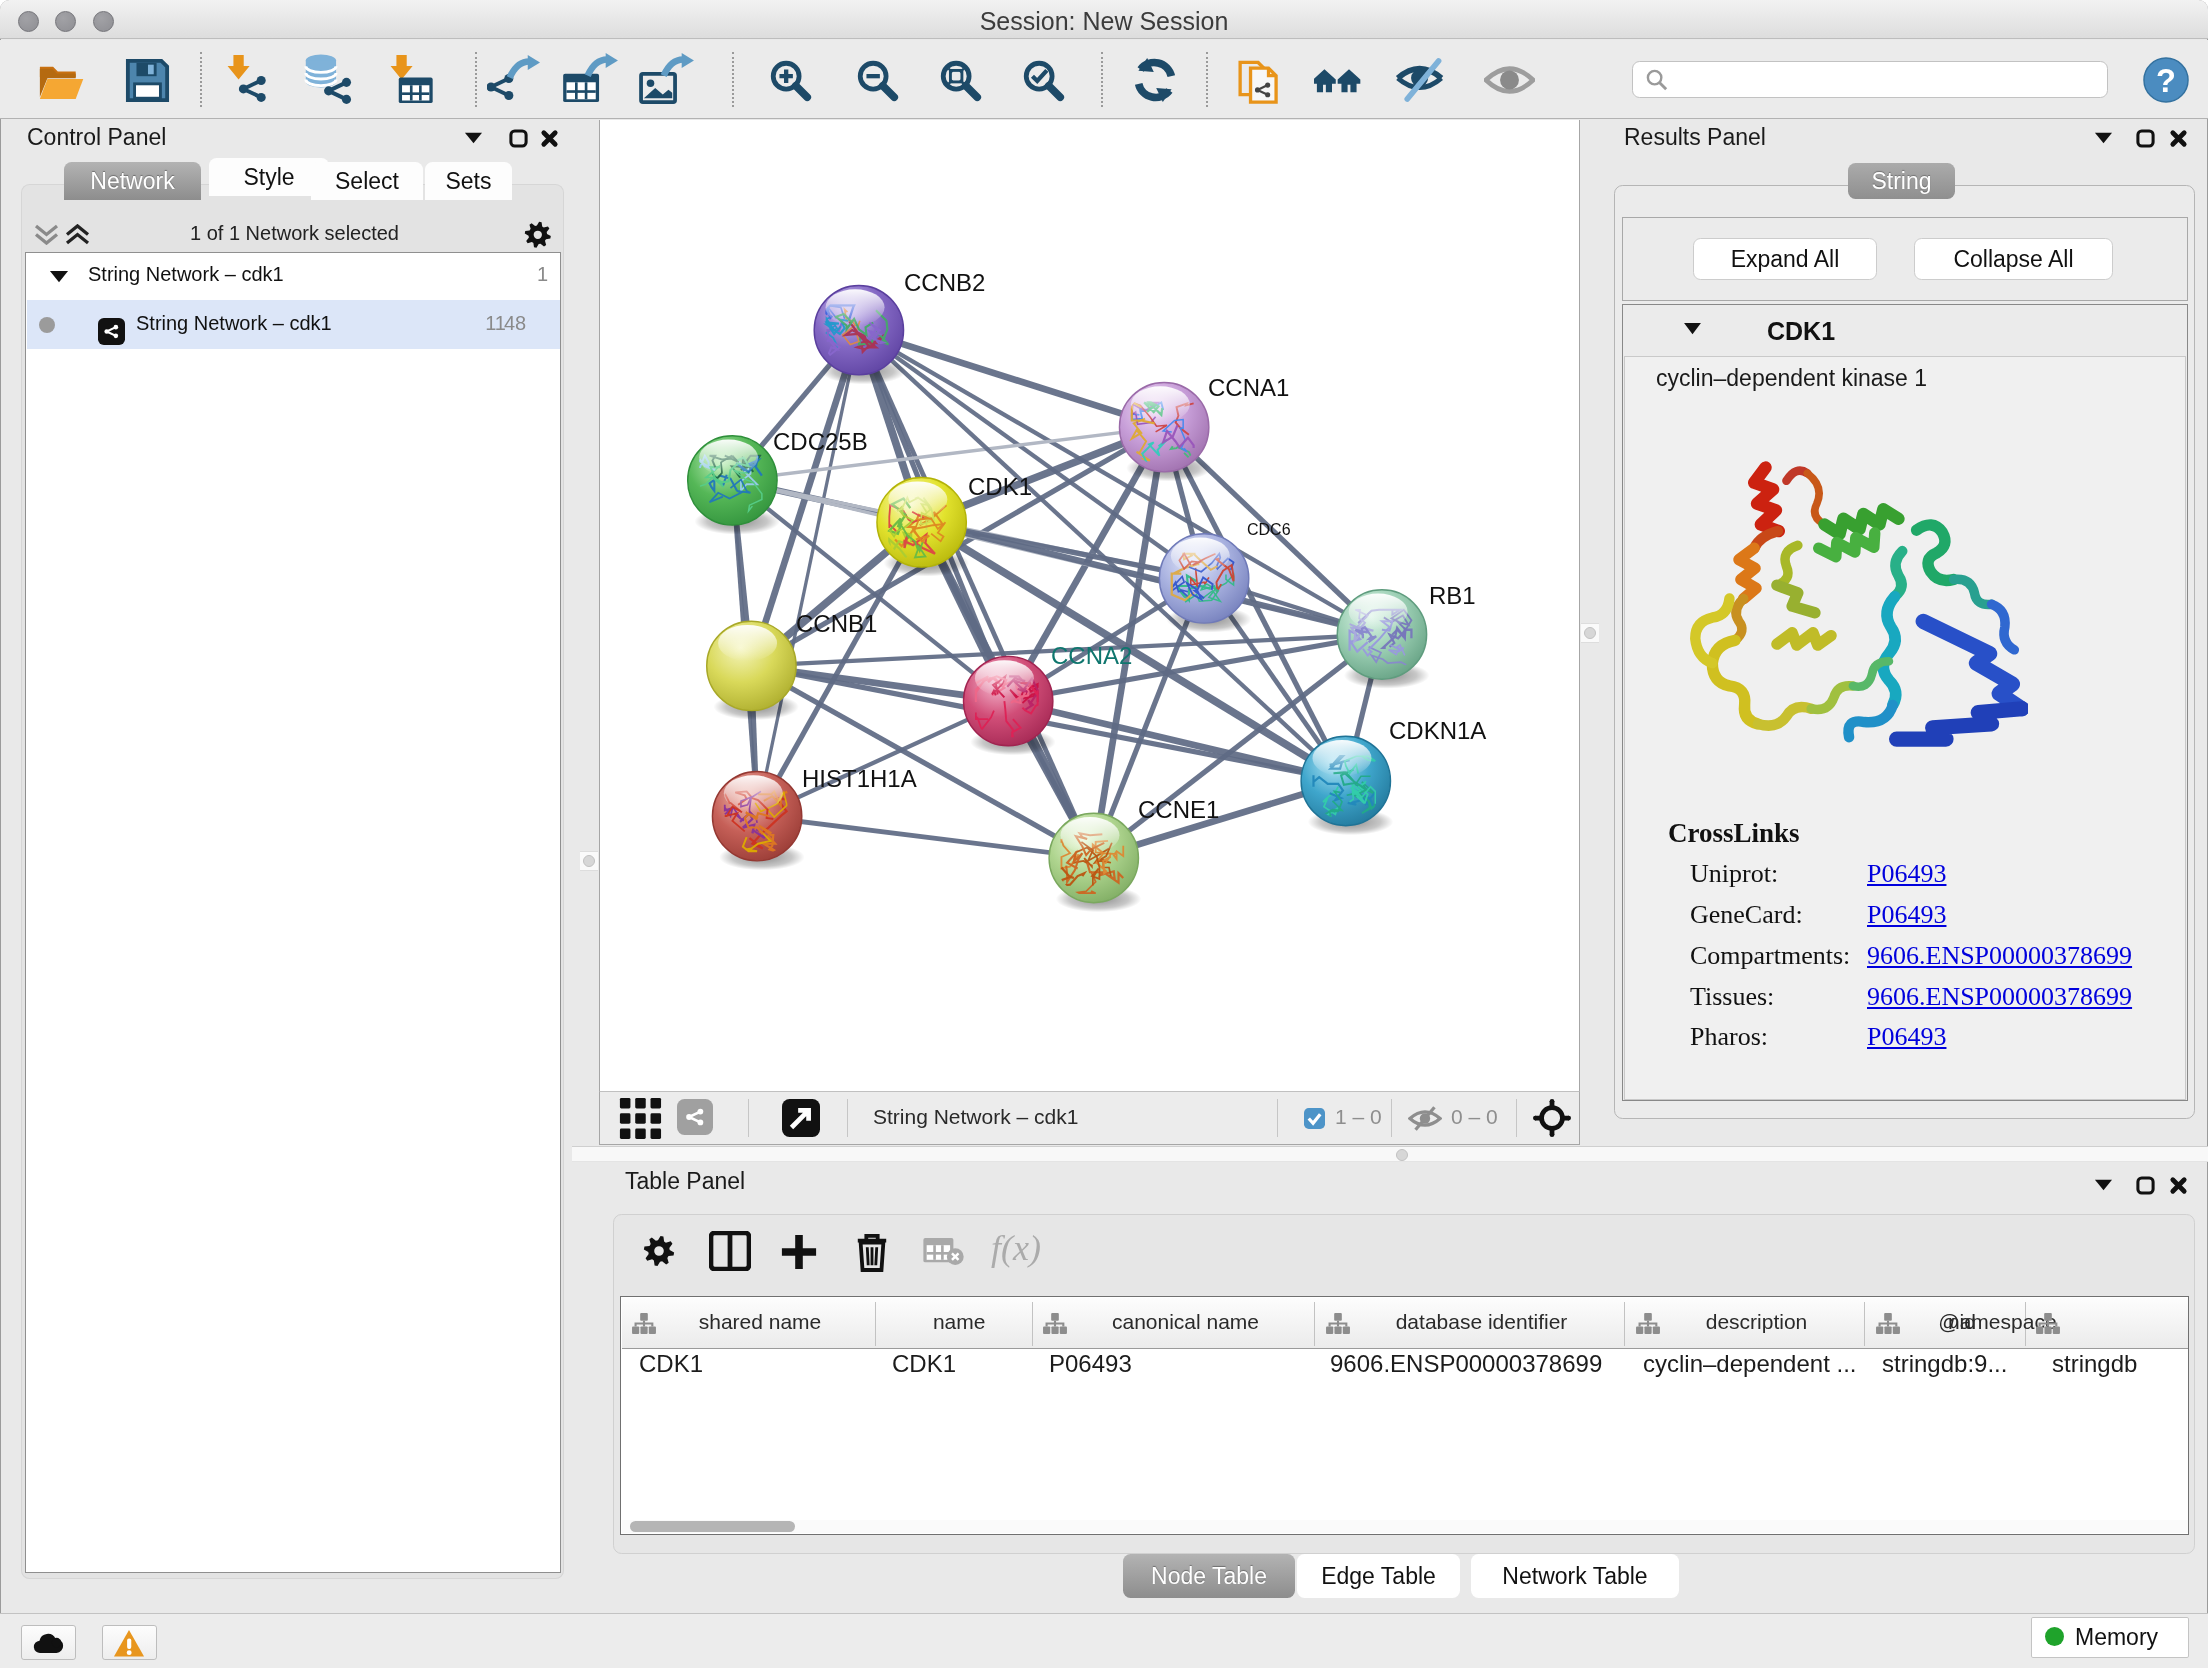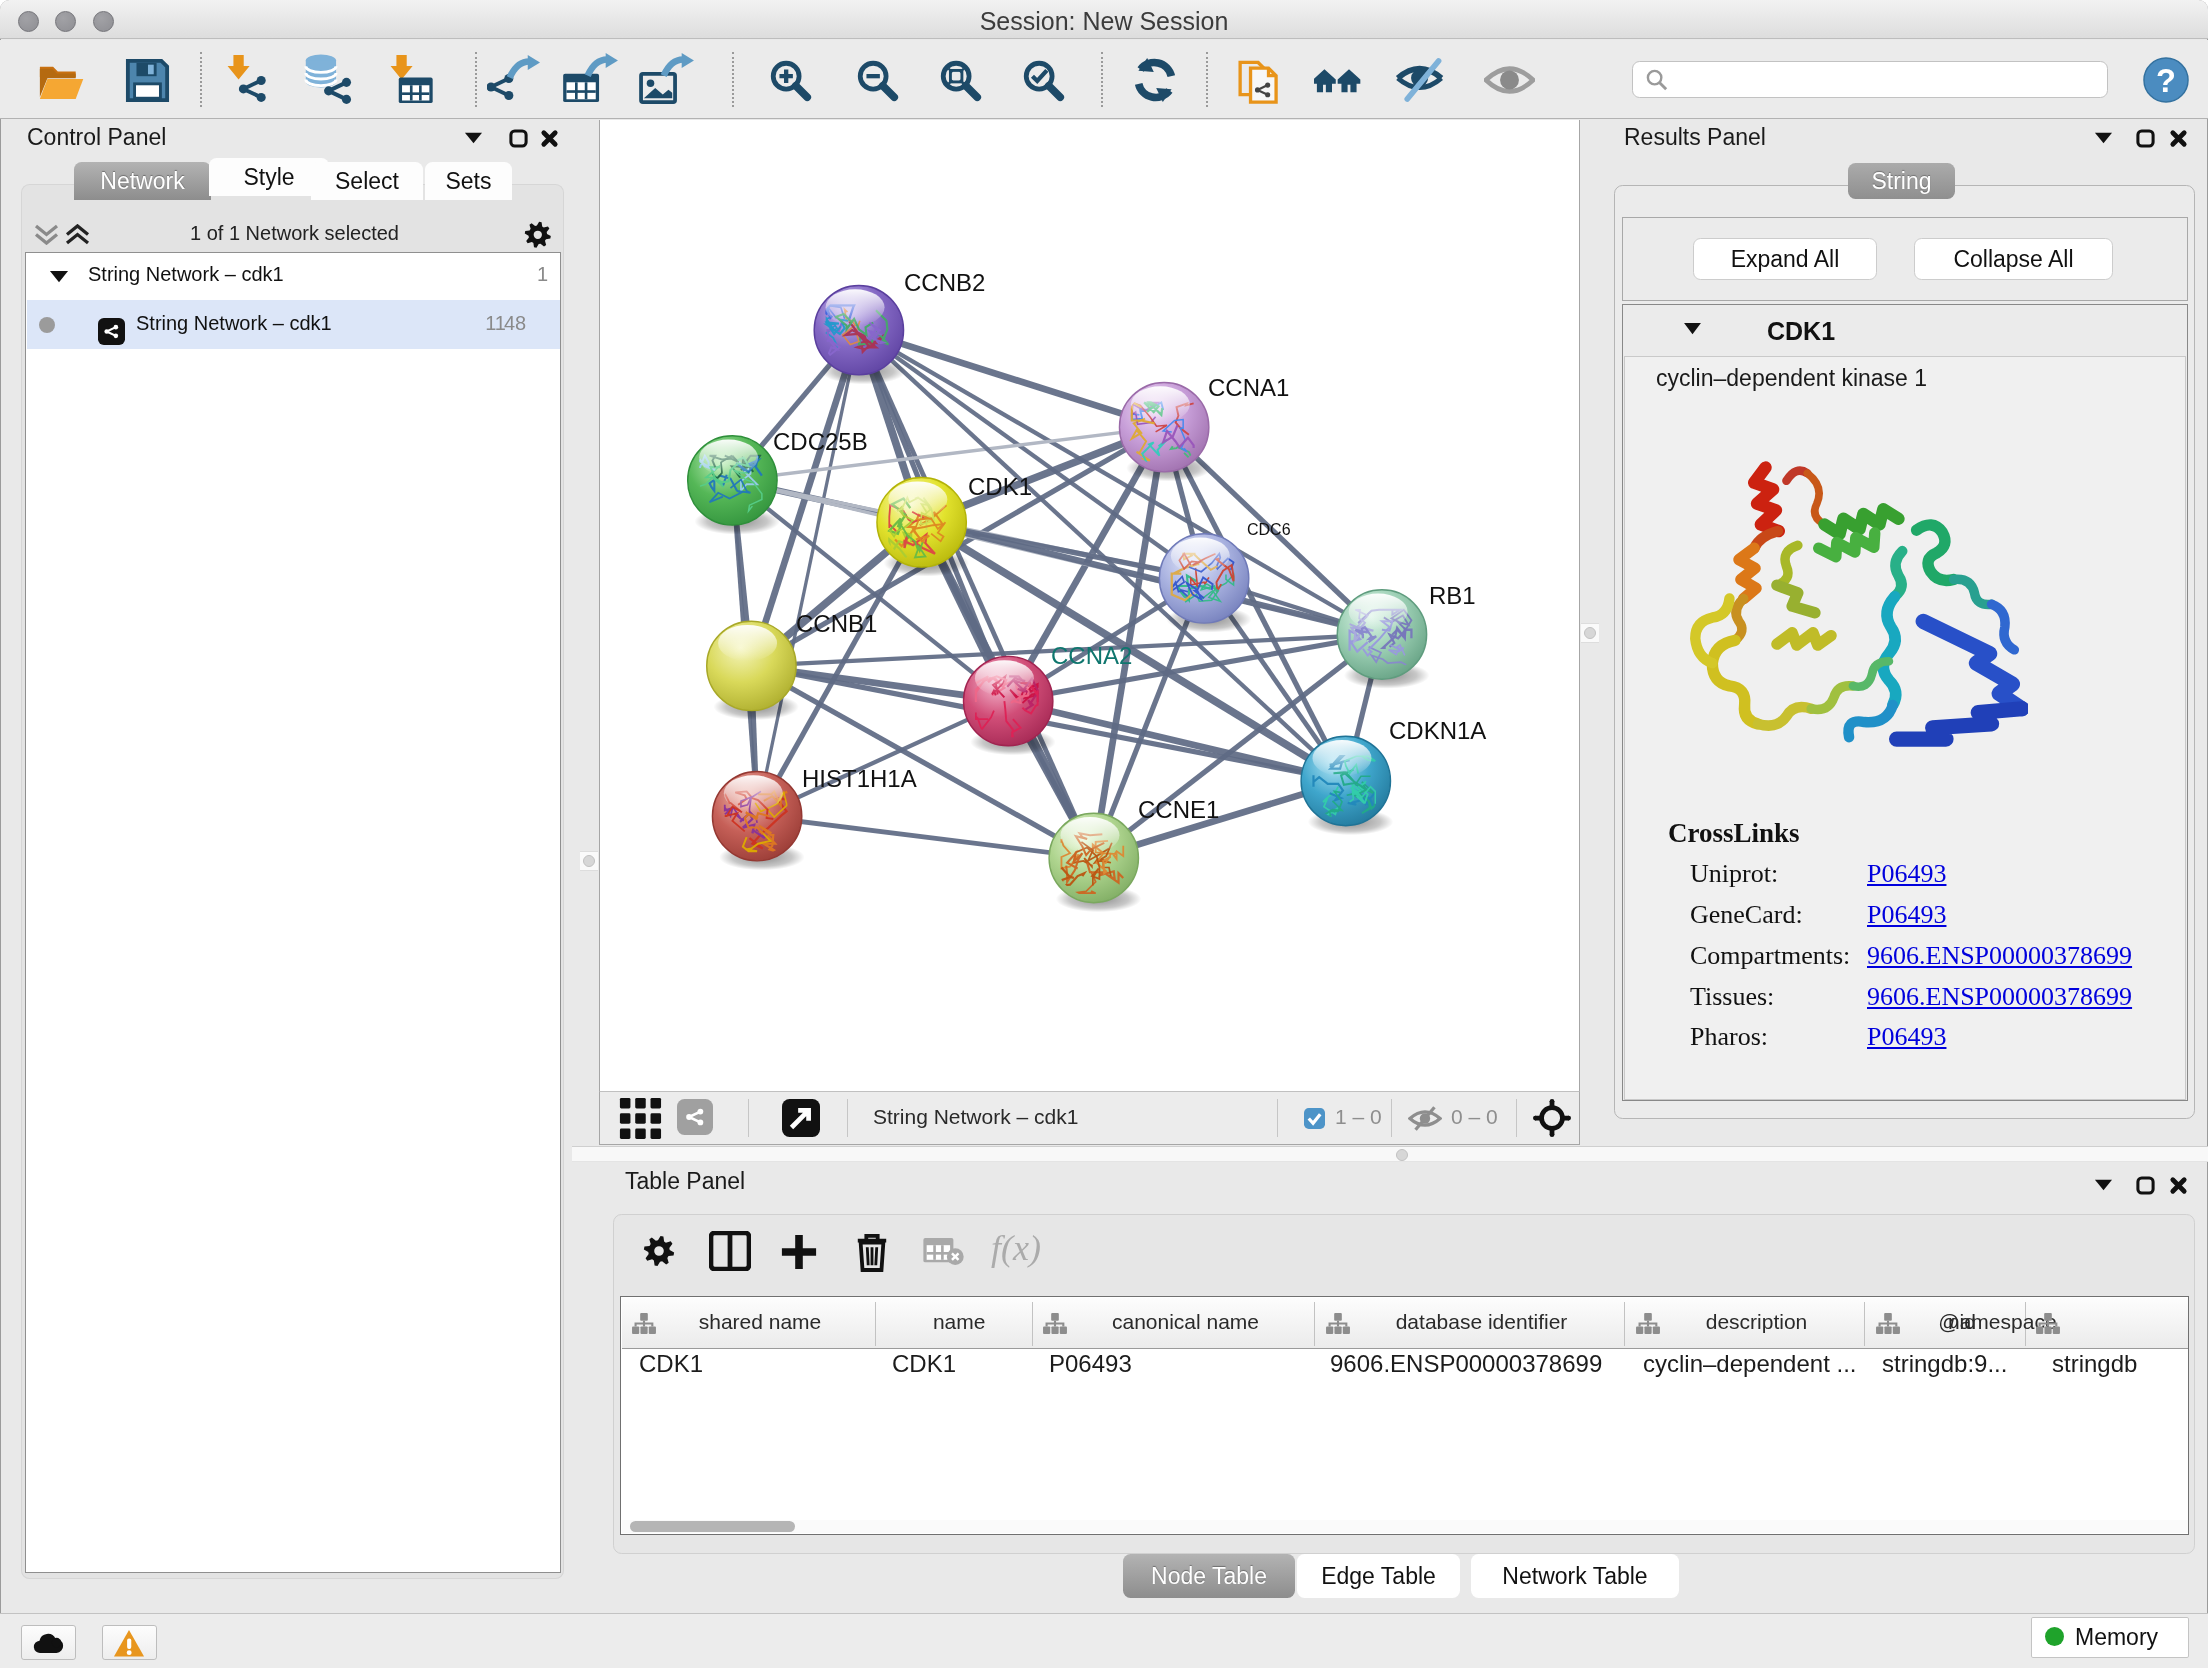--- a/index.html
+++ b/index.html
@@ -180,21 +180,21 @@
 <svg class="abs" style="left:464px;top:129px" width="19" height="19" viewBox="0 0 20 20">
     <path d="M1 4 L19 4 L10 15 Z" fill="#111"></path>
   </svg>
 <svg class="abs" style="left:509px;top:129px" width="19" height="19" viewBox="0 0 20 20">
     <rect x="2" y="2" width="16" height="16" rx="4" fill="none" stroke="#111" stroke-width="3.2"></rect>
   </svg>
 <svg class="abs" style="left:540px;top:129px" width="19" height="19" viewBox="0 0 20 20">
     <path d="M4 4 L16 16 M16 4 L4 16" stroke="#111" stroke-width="5" stroke-linecap="round"></path>
   </svg>
 <div class="abs" style="left:21px;top:184px;width:543px;height:1395px;background:#e3e3e3;border-radius:8.6px;box-shadow:0 0 0 1px #d6d6d6 inset"></div>
-<div class="abs tab tabsel" style="left:74px;top:162px;width:137px">Network</div>
+<div class="abs tab tabsel" style="left:64px;top:162px;width:137px">Network</div>
 <div class="abs tab tabun" style="left:209px;top:158px;width:120px">Style</div>
 <div class="abs tab tabun" style="left:311px;top:162px;width:112px">Select</div>
 <div class="abs tab tabun" style="left:425px;top:162px;width:87px">Sets</div>
 <svg class="abs" style="left:34px;top:224px" width="25" height="21" viewBox="0 0 26 22">
     <path d="M2 2 L13 11 L24 2 M2 11 L13 20 L24 11" fill="none" stroke="#8a8a8a" stroke-width="3.4"></path>
   </svg>
 <svg class="abs" style="left:65px;top:224px" width="25" height="21" viewBox="0 0 26 22">
     <path d="M2 11 L13 2 L24 11 M2 20 L13 11 L24 20" fill="none" stroke="#222" stroke-width="3.4"></path>
   </svg>
 <div class="abs" style="left:95px;top:222px;width:399px;text-align:center;font-size:20px;color:#222">1 of 1 Network selected</div>

